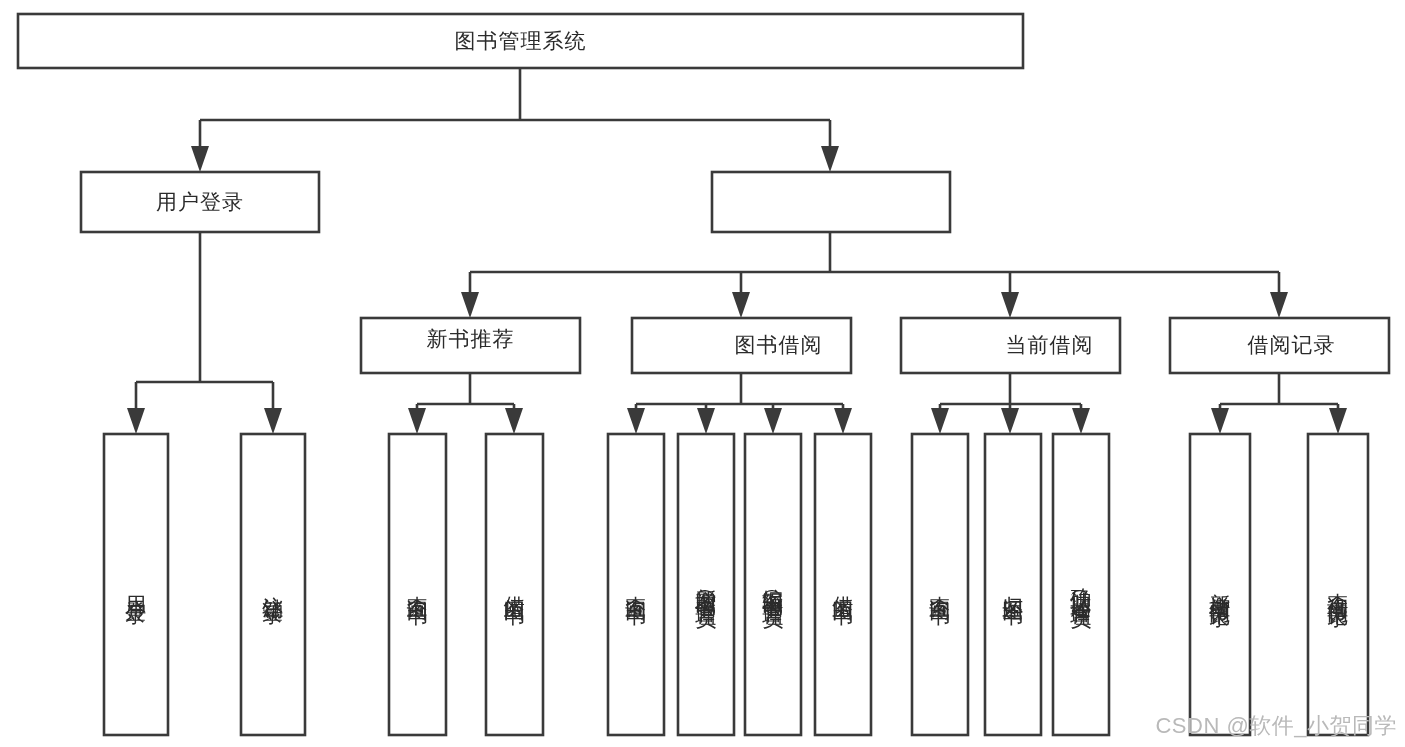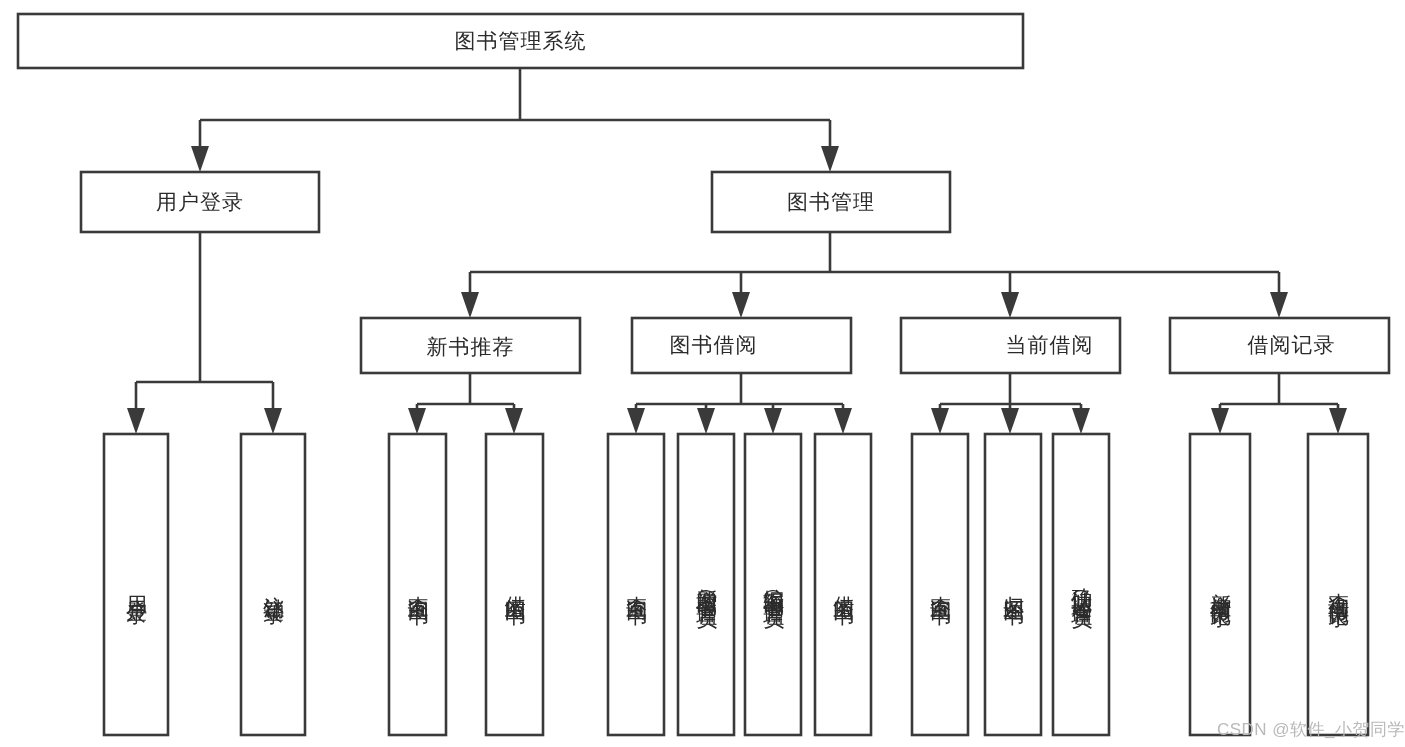--- a/index.html
+++ b/index.html
@@ -37,41 +37,41 @@
   .arrow-head {
     fill: #3a3a3a;
   }
   .node-label {
     position: absolute;
     display: flex;
     align-items: center;
     justify-content: center;
     text-align: left;
     color: #2b2b2b;
-    font-family: Liberation Serif, serif;
+    font-family: Liberation Sans, sans-serif;
     pointer-events: none;
     box-sizing: border-box;
   }
   .node-label.horizontal {
     font-size: 21px;
     line-height: 1.25;
     letter-spacing: 1px;
   }
   .node-label.vertical {
     writing-mode: vertical-rl;
     text-orientation: upright;
     font-size: 21px;
     line-height: 1.12;
     letter-spacing: 3px;
   }
   .watermark {
     position: absolute;
-    right: 0;
+    right: 8px;
     bottom: 6px;
-    font-size: 17px;
+    font-size: 22px;
     color: #b9b9b9;
     font-family: "Liberation Sans", "DejaVu Sans", sans-serif;
     letter-spacing: 0.5px;
     white-space: nowrap;
   }
 </style>
 </head>
 <body>
 
 <div id="diagram-root">
@@ -177,24 +177,23 @@
       <path class="connector" d="M1220,404 L1220,414"></path>
       <path class="connector" d="M1338,404 L1338,414"></path>
       <polygon class="arrow-head" points="1220,434 1211,408 1229,408"></polygon>
       <polygon class="arrow-head" points="1338,434 1329,408 1347,408"></polygon>
     </g>
   </svg>
 
   <div class="node-label horizontal" style="left:18px; top:14px; width:1005px; height:54px;">图书管理系统</div>
 
   <div class="node-label horizontal" style="left:81px; top:172px; width:238px; height:60px;">用户登录</div>
-  <div class="node-label horizontal" style="left:712px; top:172px; width:238px; height:60px;">图书管理</div>
-
-  <div class="node-label horizontal" style="left:361px; top:326px; width:219px; height:42px;">新书推荐</div>
-  <div class="node-label horizontal" style="left:604px; top:318px; width:219px; height:55px;">图书借阅</div>
+
+  <div class="node-label horizontal" style="left:361px; top:318px; width:219px; height:42px;">新书推荐</div>
+  <div class="node-label horizontal" style="left:669px; top:318px; width:219px; height:55px;">图书借阅</div>
   <div class="node-label horizontal" style="left:901px; top:318px; width:219px; height:55px;margin-left:39px;">当前借阅</div>
   <div class="node-label horizontal" style="left:1170px; top:318px; width:219px; height:55px;padding-left:24px;">借阅记录</div>
 
   <div class="node-label vertical" style="left:104px; top:434px; width:64px; height:301px;">用户登录</div>
   <div class="node-label vertical" style="left:241px; top:434px; width:64px; height:301px;">注销登录</div>
 
   <div class="node-label vertical" style="left:389px; top:434px; width:57px; height:301px;">查询图书</div>
   <div class="node-label vertical" style="left:486px; top:434px; width:57px; height:301px;">借阅图书</div>
 
   <div class="node-label vertical" style="left:608px; top:434px; width:56px; height:301px;">查询图书</div>

